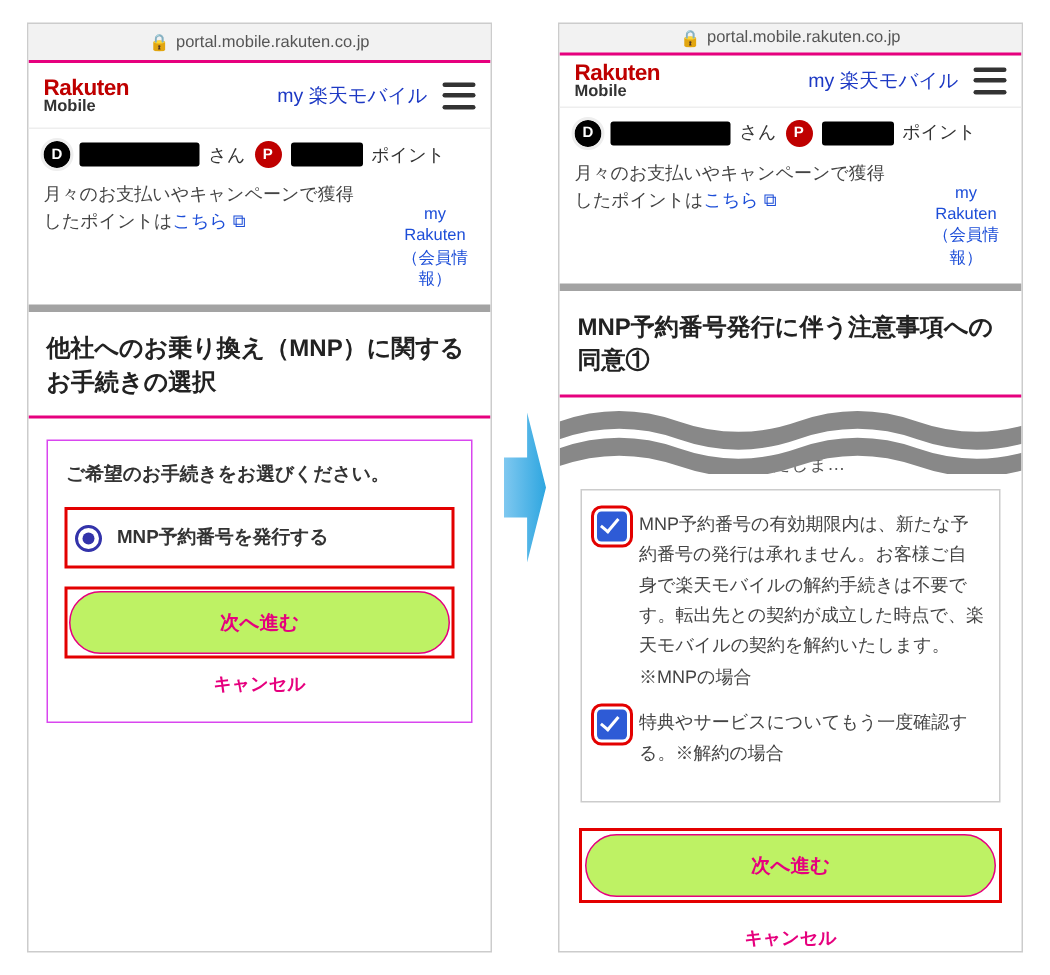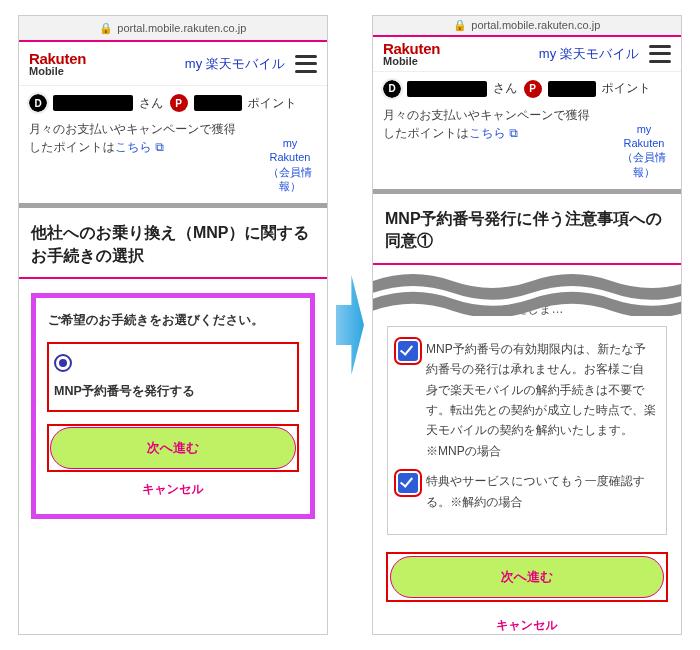--- a/index.html
+++ b/index.html
@@ -60,29 +60,29 @@
   .circle.p{background:#bf0000;}
   .infoline{ display:flex; padding:4px 10px 10px; gap:24px; border-bottom:5px solid #a3a3a3;}
   .infoline .txt{ flex:1; font-size:12px; color:#444; line-height:1.5;}
   .linkblue{ color:#1d4ed8;}
   .myrakuten{ font-size:11px; color:#1d4ed8; text-align:center; line-height:1.3; width:54px;margin-top:16px;}
   .section-title{
     font-size:16px; font-weight:700; color:#222;
     padding:14px 12px 10px; border-bottom:2px solid #e6007e; line-height:1.4;
   }
   .card{
-    margin:14px 12px; border:5px solid #d946ef; padding:14px 12px 16px;
+    margin:14px 12px; border:1px solid #d946ef; padding:14px 12px 16px;
   }
   .card-lead{ font-size:12.5px; font-weight:700; color:#333; margin-bottom:14px;}
   .radio-row{ display:flex; align-items:flex-start; gap:10px; padding:10px 6px; }
   .radio-outer{ width:18px;height:18px;border:2px solid #999;border-radius:50%; flex-shrink:0; margin-top:1px; position:relative;}
   .radio-outer.sel{ border-color:#3333aa;}
   .radio-outer.sel::after{content:"";position:absolute;inset:3px;border-radius:50%;background:#3333aa;}
   .radio-label{ font-size:12.5px; font-weight:700; color:#333; line-height:1.5;}
-  .hl-red{ outline:2px solid #e30000; outline-offset:-1px;flex-direction:column;}
+  .hl-red{ outline:2px solid #e30000; outline-offset:-1px;}
   .btn{
     display:block; width:100%; text-align:center; padding:11px 0;
     border:1.5px solid #e6007e; border-radius:999px; color:#e6007e;
     font-size:13px; font-weight:700; background:#bef264; margin-top:14px;
   }
   .cancel{ text-align:center; color:#e6007e; font-size:12px; font-weight:700; margin-top:10px;}
   
   .wavecut{ position:relative; height:46px; margin:6px 0 0;}
   .wavecut svg{ position:absolute; inset:0;}
   .fragtext{ text-align:center; font-size:12px; color:#555; margin-top:-6px;}

